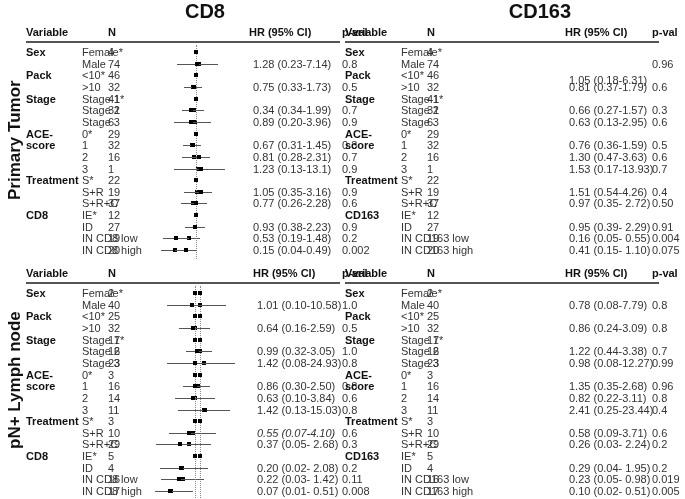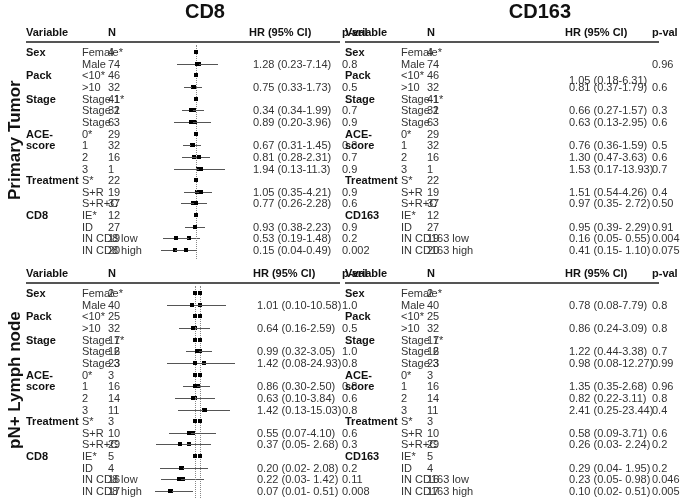--- a/index.html
+++ b/index.html
@@ -82,31 +82,31 @@
       <div class="cell" style="left:56px;top:125.85000000000001px;">2</div>
       <div class="cell" style="left:82px;top:125.85000000000001px;">16</div>
       <div class="ci" style="left:155.99737756605825px;top:130.85000000000002px;width:23.212345203812475px;"></div>
       <div class="pt" style="left:165.68206865552781px;top:128.85000000000002px;"></div>
       <div class="cell" style="left:227px;top:125.85000000000001px;">0.81 (0.28-2.31)</div>
       <div class="cell" style="left:316px;top:125.85000000000001px;">0.7</div>
       <div class="cell" style="left:56px;top:137.5px;">3</div>
       <div class="cell" style="left:82px;top:137.5px;">1</div>
       <div class="ci" style="left:147.55757088620788px;top:142.5px;width:49.115259096693364px;"></div>
       <div class="pt" style="left:170.2771558632276px;top:140.5px;"></div>
-      <div class="cell" style="left:227px;top:137.5px;">1.94 (0.13-11.3)</div>
+      <div class="cell" style="left:227px;top:137.5px;">1.23 (0.13-13.1)</div>
       <div class="cell" style="left:316px;top:137.5px;">0.9</div>
       <div class="cell var" style="left:0px;top:149.15px;">Treatment</div>
       <div class="cell" style="left:56px;top:149.15px;">S*</div>
       <div class="cell" style="left:82px;top:149.15px;">22</div>
       <div class="pt" style="left:168px;top:152.15px;"></div>
       <div class="cell" style="left:56px;top:160.8px;">S+R</div>
       <div class="cell" style="left:82px;top:160.8px;">19</div>
       <div class="ci" style="left:158.45195663051453px;top:165.8px;width:24.204335673072507px;"></div>
       <div class="pt" style="left:168.53669180586374px;top:163.8px;"></div>
-      <div class="cell" style="left:227px;top:160.8px;">1.05 (0.35-4.21)</div>
+      <div class="cell" style="left:227px;top:160.8px;">1.05 (0.35-3.16)</div>
       <div class="cell" style="left:316px;top:160.8px;">0.9</div>
       <div class="cell" style="left:56px;top:172.45000000000002px;">S+R+C</div>
       <div class="cell" style="left:82px;top:172.45000000000002px;">37</div>
       <div class="ci" style="left:155.1821898723673px;top:177.45000000000002px;width:23.88374000026255px;"></div>
       <div class="pt" style="left:165.1249875945215px;top:175.45000000000002px;"></div>
       <div class="cell" style="left:227px;top:172.45000000000002px;">0.77 (0.26-2.28)</div>
       <div class="cell" style="left:316px;top:172.45000000000002px;">0.6</div>
       <div class="cell var" style="left:0px;top:184.1px;">CD8</div>
       <div class="cell" style="left:56px;top:184.1px;">IE*</div>
       <div class="cell" style="left:82px;top:184.1px;">12</div>
@@ -302,21 +302,21 @@
       <div class="cell" style="left:231px;top:137.5px;">1.42 (0.13-15.03)</div>
       <div class="cell" style="left:316px;top:137.5px;">0.8</div>
       <div class="cell var" style="left:0px;top:149.15px;">Treatment</div>
       <div class="cell" style="left:56px;top:149.15px;">S*</div>
       <div class="cell" style="left:82px;top:149.15px;">3</div>
       <div class="pt" style="left:172px;top:152.15px;"></div>
       <div class="cell" style="left:56px;top:160.8px;">S+R</div>
       <div class="cell" style="left:82px;top:160.8px;">10</div>
       <div class="ci" style="left:144.74813959373944px;top:165.8px;width:44.772717117073455px;"></div>
       <div class="pt" style="left:165.42379299168817px;top:163.8px;"></div>
-      <div class="cell" style="left:231px;top:160.8px;">0.55 (0.07-4.10)</div>
+      <div class="cell" style="left:231px;top:160.8px;font-style:italic;">0.55 (0.07-4.10)</div>
       <div class="cell" style="left:316px;top:160.8px;">0.6</div>
       <div class="cell" style="left:56px;top:172.45000000000002px;">S+R+C</div>
       <div class="cell" style="left:82px;top:172.45000000000002px;">29</div>
       <div class="ci" style="left:141.0469449909061px;top:177.45000000000002px;width:43.79703974884433px;"></div>
       <div class="pt" style="left:161.06322499321746px;top:175.45000000000002px;"></div>
       <div class="cell" style="left:231px;top:172.45000000000002px;">0.37 (0.05- 2.68)</div>
       <div class="cell" style="left:316px;top:172.45000000000002px;">0.3</div>
       <div class="cell var" style="left:0px;top:184.1px;">CD8</div>
       <div class="cell" style="left:56px;top:184.1px;">IE*</div>
       <div class="cell" style="left:82px;top:184.1px;">5</div>
@@ -430,21 +430,21 @@
       <div class="cell" style="left:82px;top:195.75px;">4</div>
       <div class="ci" style="left:-185.4076340735502px;top:200.75px;width:42.75375717188243px;"></div>
       <div class="pt" style="left:-165.6166179160178px;top:198.75px;"></div>
       <div class="cell" style="left:224px;top:195.75px;">0.29 (0.04- 1.95)</div>
       <div class="cell" style="left:307px;top:195.75px;">0.2</div>
       <div class="cell" style="left:56px;top:207.4px;">IN CD163 low</div>
       <div class="cell" style="left:82px;top:207.4px;">16</div>
       <div class="ci" style="left:-182.9530550090939px;top:212.4px;width:32.73082522860119px;"></div>
       <div class="pt" style="left:-168.16643567064835px;top:210.4px;"></div>
       <div class="cell" style="left:224px;top:207.4px;">0.23 (0.05- 0.98)</div>
-      <div class="cell" style="left:307px;top:207.4px;">0.046</div>
+      <div class="cell" style="left:307px;top:207.4px;">0.019</div>
       <div class="cell" style="left:56px;top:219.05px;">IN CD163 high</div>
       <div class="cell" style="left:82px;top:219.05px;">17</div>
       <div class="ci" style="left:-190px;top:224.05px;width:32.593209914098566px;"></div>
       <div class="pt" style="left:-177.3284360229345px;top:222.05px;"></div>
       <div class="cell" style="left:224px;top:219.05px;">0.10 (0.02- 0.51)</div>
       <div class="cell" style="left:307px;top:219.05px;">0.005</div>
     </div>
   </div>
 
 </body></html>

